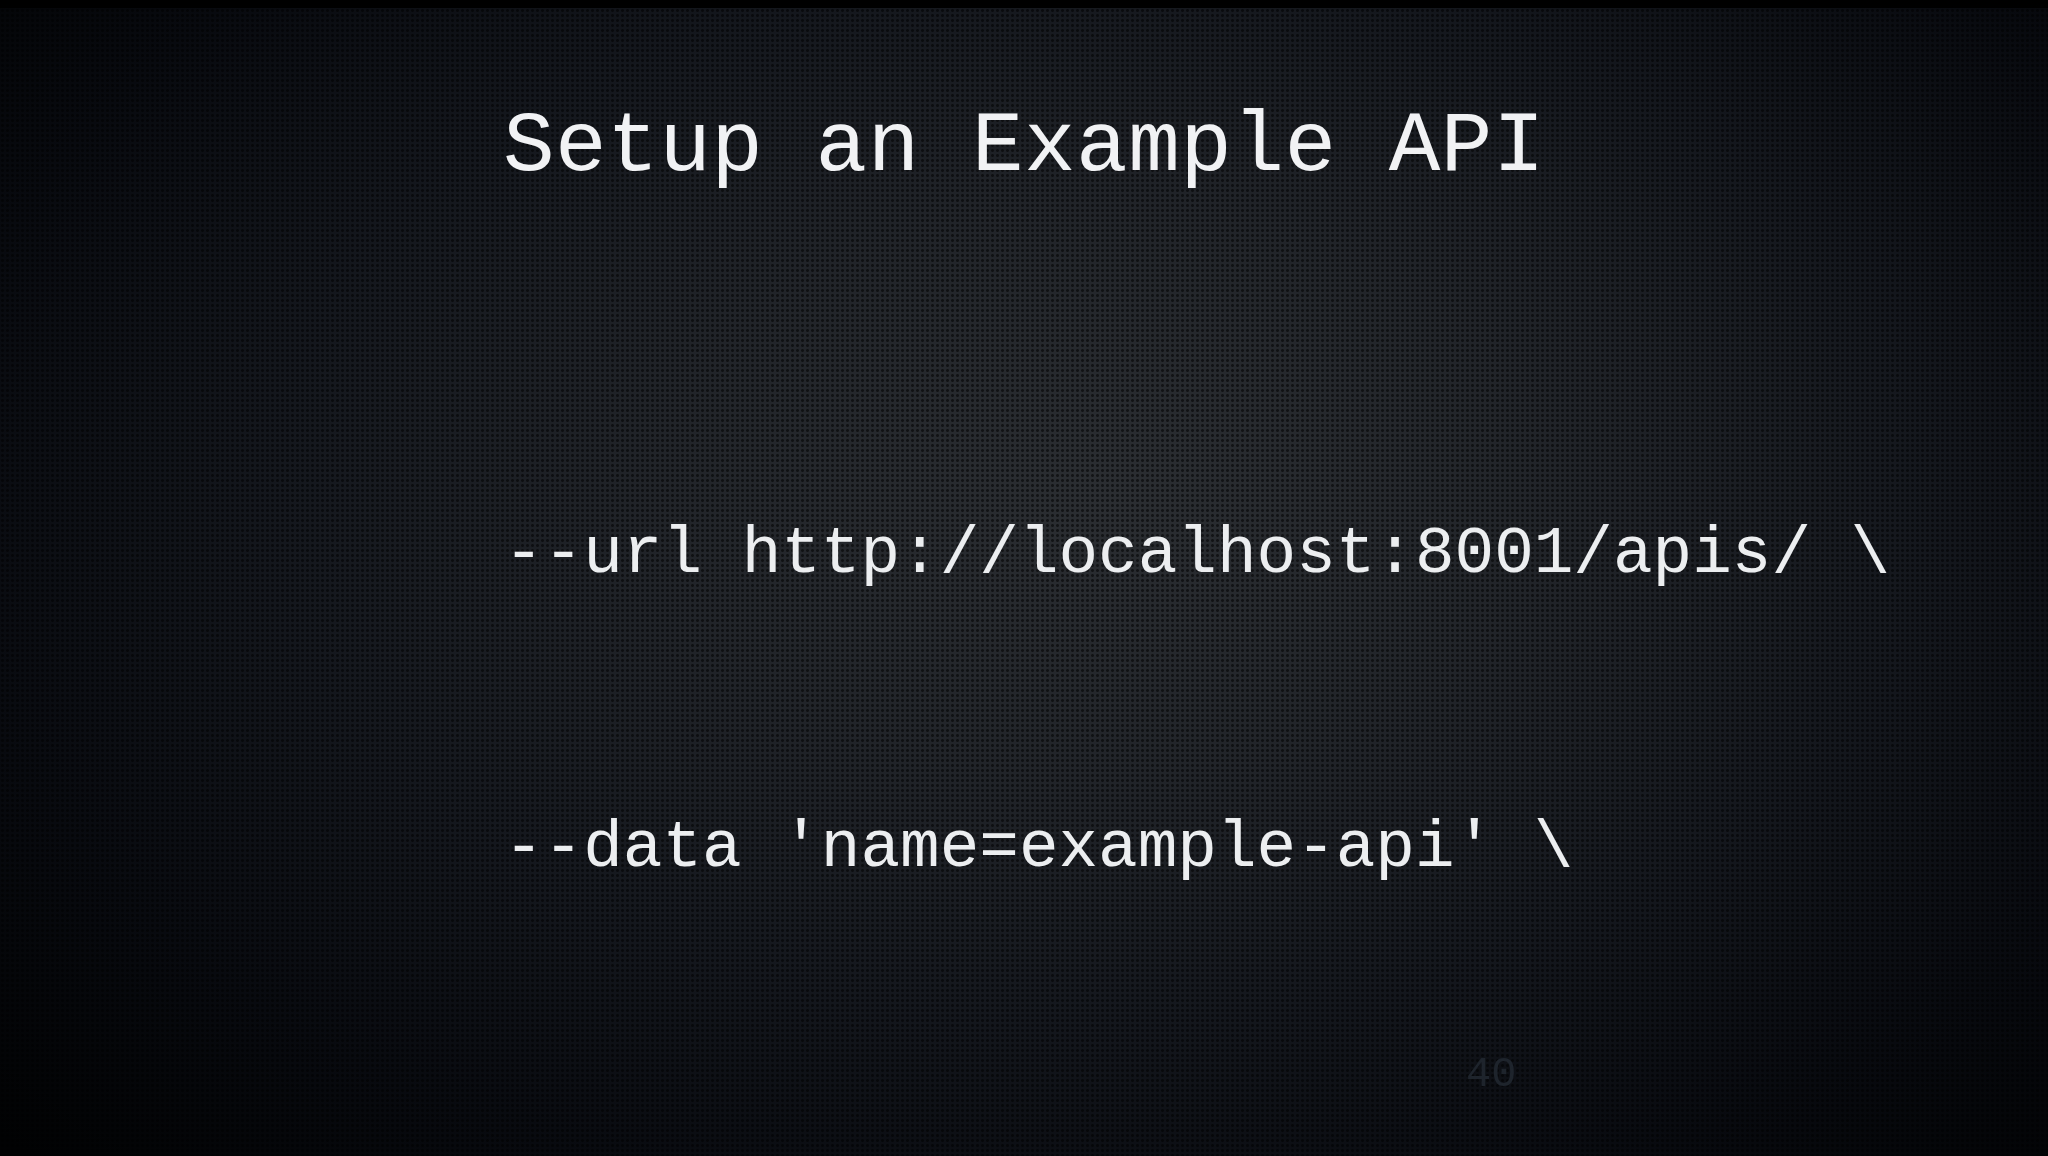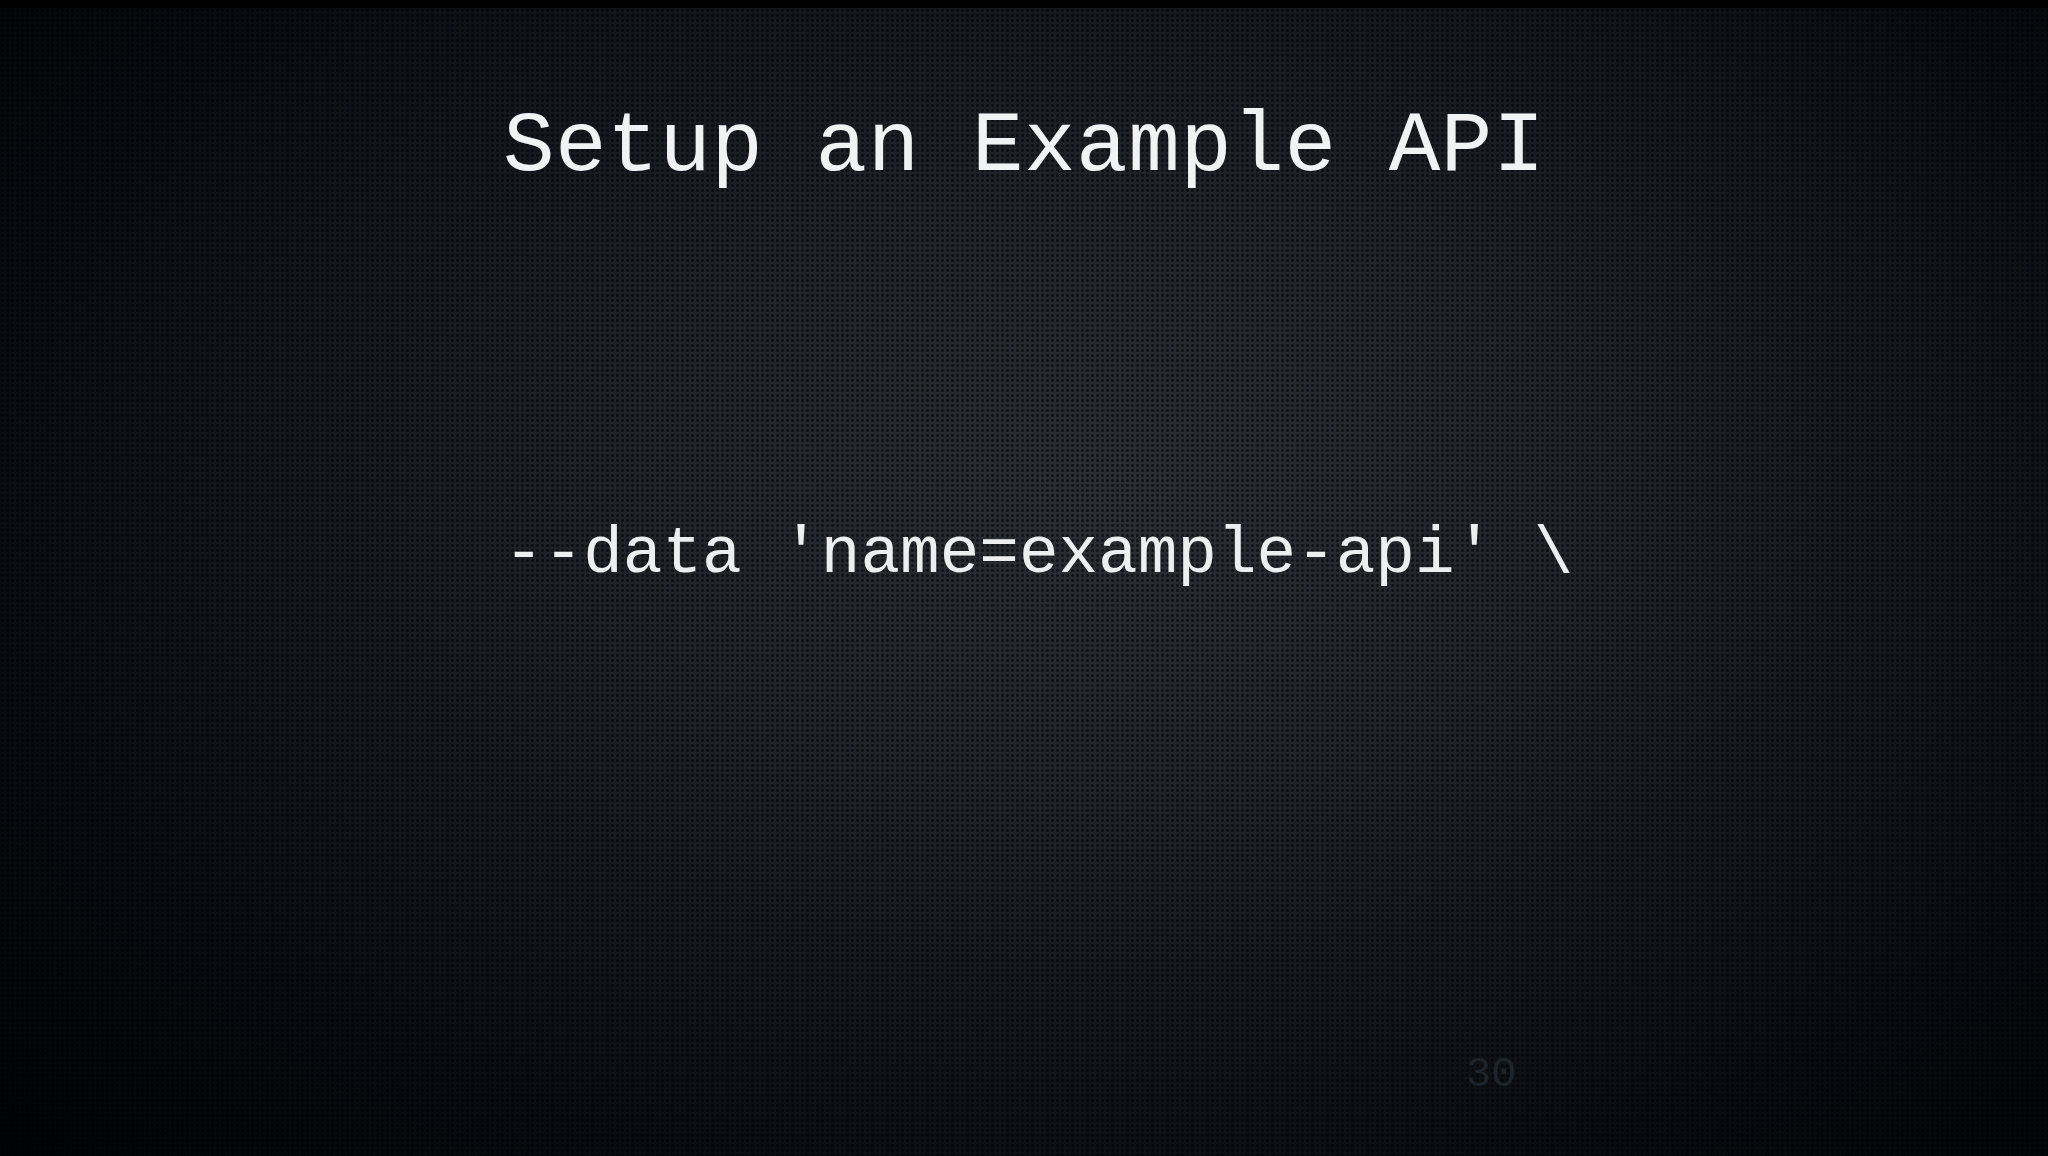--- a/index.html
+++ b/index.html
@@ -63,20 +63,21 @@
   }
 </style>
 </head>
 <body>
 
 <div class="slide">
 
   <div class="title">Setup an Example API</div>
 
   <div class="code-block">
+    <div class="code-line indent">--url http://localhost:8001/apis/ \</div>
     <div class="code-line indent">--data 'name=example-api' \</div>
     
     
   </div>
 
-  <div class="page-number">30</div>
+  <div class="page-number">40</div>
 
 </div>
 
 </body></html>

